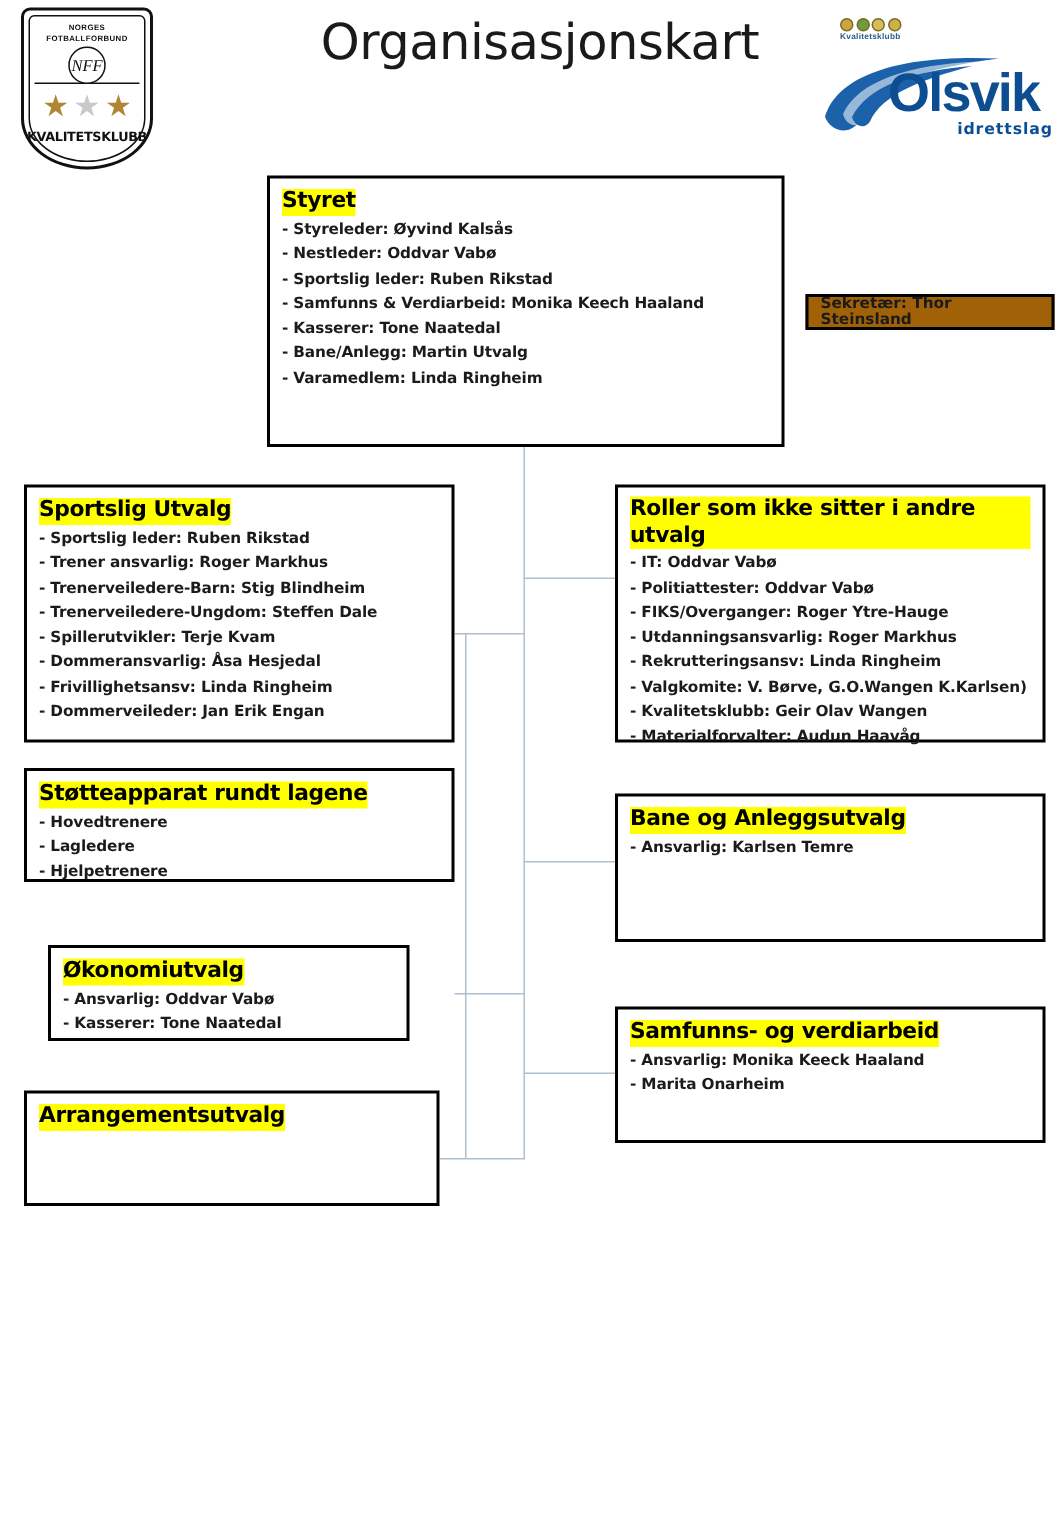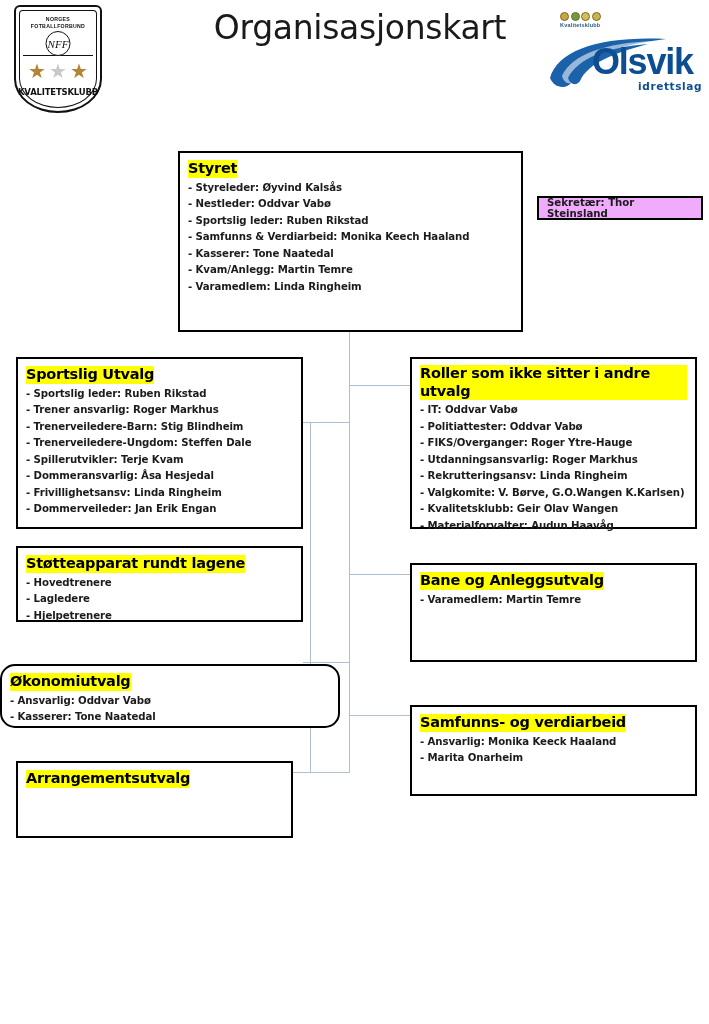--- a/index.html
+++ b/index.html
@@ -83,53 +83,52 @@
     font-size: 10.5px; font-weight: 700; color: #0d4e92;
     letter-spacing: .6px; font-family: "DejaVu Sans", sans-serif; text-align: right;
   }
 
   
   .box {
     position: absolute;
     background: #ffffff;
     border: 2.6px solid #000000;
     padding: 6px 8px 4px 8px;
-    margin-top: 34px;
   }
   .box-title {
     display: inline-block;
     background: #ffff00;
     font-size: 14.5px; font-weight: 700; color: #000;
     line-height: 1.22;
     margin-bottom: 2px;
     font-family: "DejaVu Sans", sans-serif;
     letter-spacing: -0.25px;
   }
   .box-list { list-style: none; }
   .box-list li {
     font-size: 10.2px; font-weight: 700; color: #1b1b1b;
     line-height: 1.62; white-space: nowrap;
     font-family: "DejaVu Sans", sans-serif;
     letter-spacing: -0.1px;
   }
   .plain-box {
-    position: absolute; background:#f0abfc; border: 2.2px solid #000;
+    position: absolute; background:#a16207; border: 2.2px solid #000;
     display: flex; align-items: center; padding: 0 8px;
   }
   .plain-box span {
     font-size: 10.2px; font-weight: 700; color: #1b1b1b;
     font-family: "DejaVu Sans", sans-serif;
   }
 
   
   #box-styret        { left: 178px; top: 117px;  width: 345px; height: 181px; }
   #box-sekretaer     { left: 537px; top: 196px;  width: 166px; height: 24px; }
   #box-sportslig     { left: 16px;  top: 323px;  width: 287px; height: 172px; }
   #box-stotte        { left: 16px;  top: 512px;  width: 287px; height: 76px; }
-  #box-okonomi       { left: 0;  top: 630px;  width: 340px; height: 64px; border-radius: 15px; }
+  #box-okonomi       { left: 32px;  top: 630px;  width: 241px; height: 64px; }
   #box-arrangement   { left: 16px;  top: 727px;  width: 277px; height: 77px; }
   #box-roller        { left: 410px; top: 323px;  width: 287px; height: 172px; }
   #box-bane          { left: 410px; top: 529px;  width: 287px; height: 99px; }
   #box-samfunns      { left: 410px; top: 671px;  width: 287px; height: 91px; }
 
   
   .ln { position: absolute; background: #aebfcf; }
   .ln.h { height: 1.4px; }
   .ln.v { width: 1.4px; }
 </style>
@@ -187,21 +186,21 @@
   <div class="ln h" style="left:349px; top:715px; width:62px;"></div>
 
   <div class="box" id="box-styret">
     <div class="box-title">Styret</div>
     <ul class="box-list">
       <li>- Styreleder: Øyvind Kalsås</li>
       <li>- Nestleder: Oddvar Vabø</li>
       <li>- Sportslig leder: Ruben Rikstad</li>
       <li>- Samfunns &amp; Verdiarbeid: Monika Keech Haaland</li>
       <li>- Kasserer: Tone Naatedal</li>
-      <li>- Kvam/Anlegg: Martin Temre</li>
+      <li>- Bane/Anlegg: Martin Utvalg</li>
       <li>- Varamedlem: Linda Ringheim</li>
     </ul>
   </div>
 
   <div class="plain-box" id="box-sekretaer">
     <span>Sekretær: Thor Steinsland</span>
   </div>
 
   <div class="box" id="box-sportslig">
     <div class="box-title">Sportslig Utvalg</div>
@@ -248,21 +247,21 @@
       <li>- Rekrutteringsansv: Linda Ringheim</li>
       <li>- Valgkomite: V. Børve, G.O.Wangen K.Karlsen)</li>
       <li>- Kvalitetsklubb: Geir Olav Wangen</li>
       <li>- Materialforvalter: Audun Haavåg</li>
     </ul>
   </div>
 
   <div class="box" id="box-bane">
     <div class="box-title">Bane og Anleggsutvalg</div>
     <ul class="box-list">
-      <li>- Varamedlem: Martin Temre</li>
+      <li>- Ansvarlig: Karlsen Temre</li>
     </ul>
   </div>
 
   <div class="box" id="box-samfunns">
     <div class="box-title">Samfunns- og verdiarbeid</div>
     <ul class="box-list">
       <li>- Ansvarlig: Monika Keeck Haaland</li>
       <li>- Marita Onarheim</li>
     </ul>
   </div>

